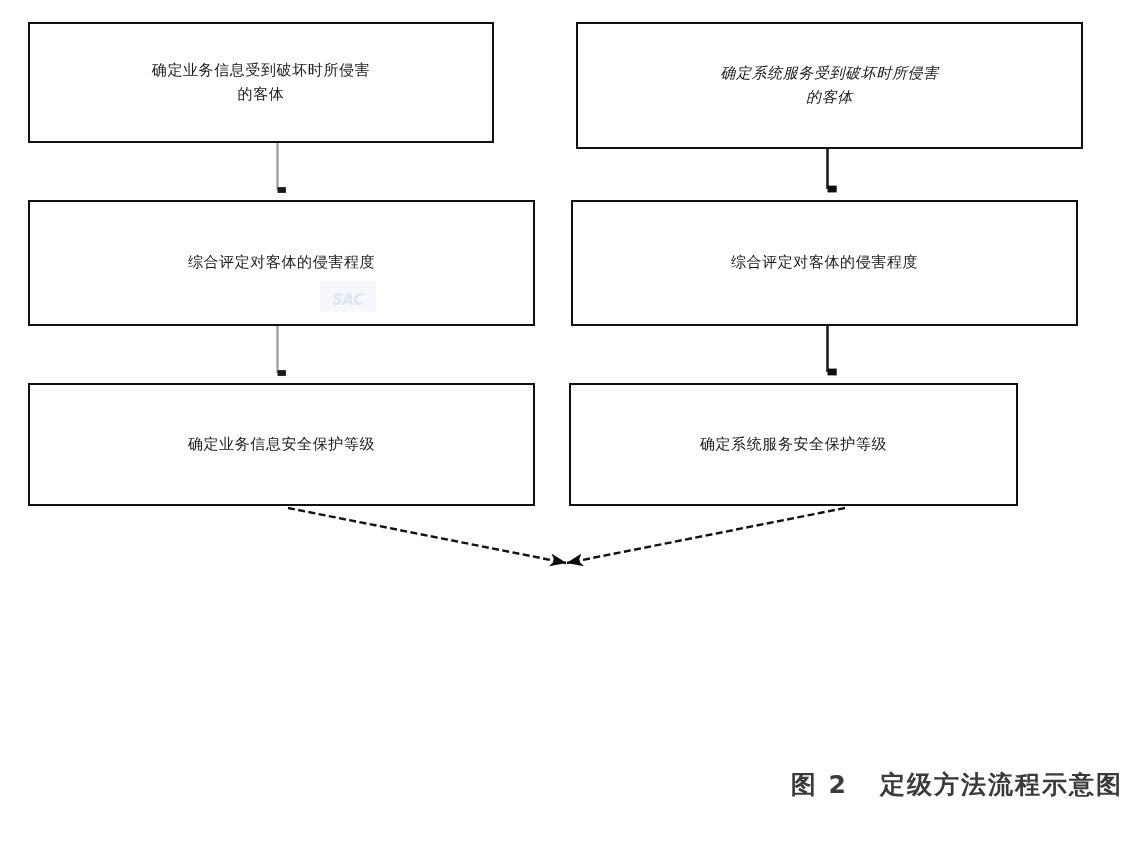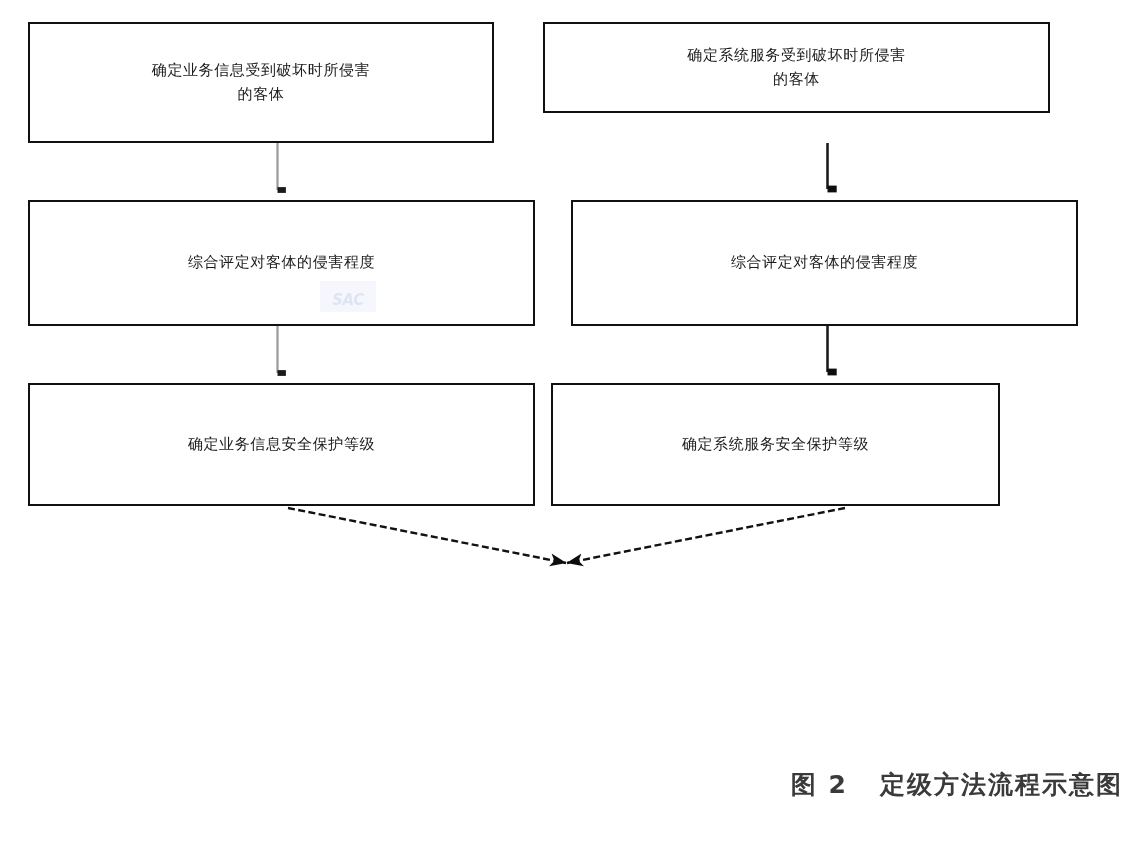--- a/index.html
+++ b/index.html
@@ -41,27 +41,27 @@
     line-height: 1.55;
     letter-spacing: 0.6px;
     color: #1a1a1a;
     white-space: pre-line;
     font-weight: 500;
     text-rendering: geometricPrecision;
   }
 
   
   #node-biz-damage-object  { left: 28px;  top: 22px;  width: 466px; height: 121px; }
-  #node-svc-damage-object  { left: 543px; top: 22px;  width: 507px; height: 91px; }
+  #node-svc-damage-object  { left: 576px; top: 22px;  width: 507px; height: 127px; font-style: italic; }
   
   #node-biz-severity       { left: 28px;  top: 200px; width: 507px; height: 126px; }
   #node-svc-severity       { left: 571px; top: 200px; width: 507px; height: 126px; }
   
   #node-biz-level          { left: 28px;  top: 383px; width: 507px; height: 123px; }
-  #node-svc-level          { left: 551px; top: 383px; width: 449px; height: 123px; }
+  #node-svc-level          { left: 569px; top: 383px; width: 449px; height: 123px; }
   
   #node-final-level        { left: 311px; top: 565px; width: 508px; height: 126px; }
 
   
   #connectors {
     position: absolute;
     left: 0;
     top: 0;
     width: 1123px;
     height: 841px;

